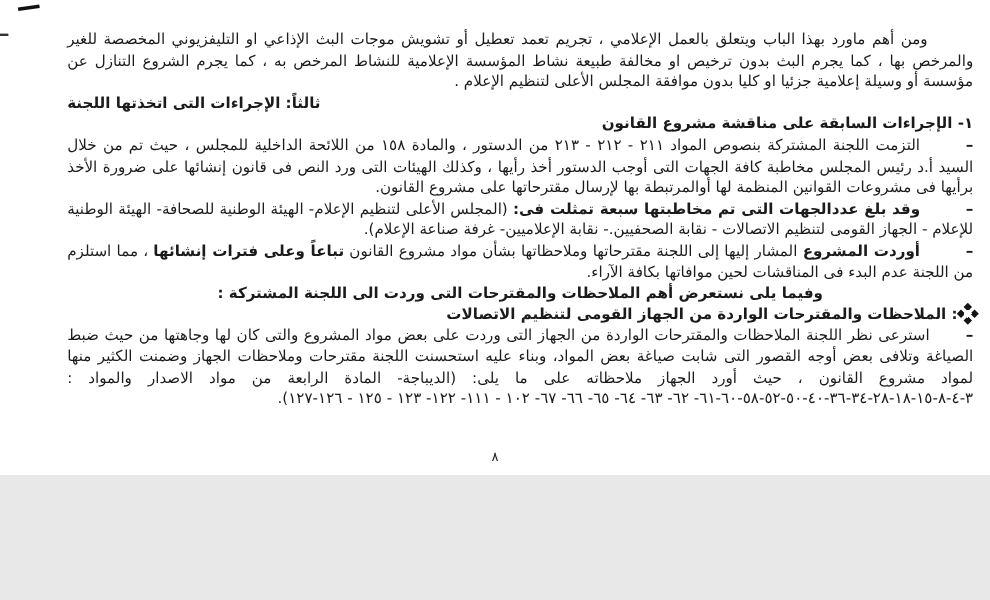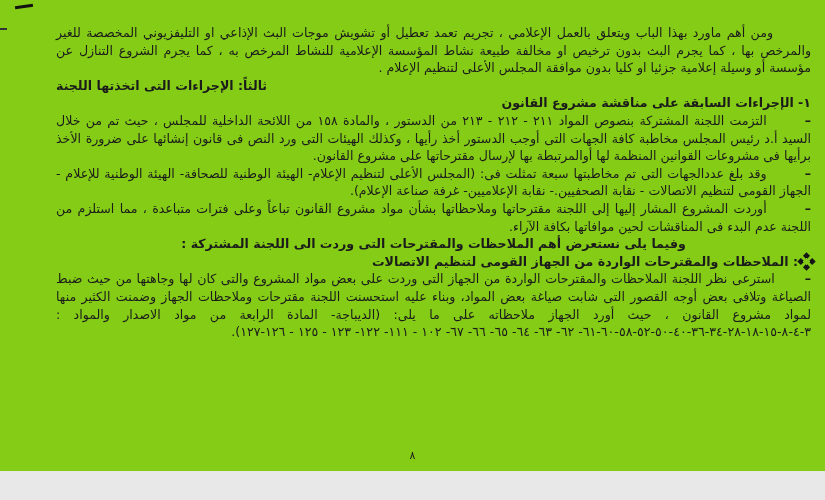--- a/index.html
+++ b/index.html
@@ -1,32 +1,32 @@
 <!DOCTYPE html>
 <html lang="ar" dir="rtl"><head>
 <meta charset="utf-8">
 <style>
   html,body{margin:0;padding:0;background:#e8e8e8;}
   .page{
     position:relative;
-    width:825px;height:471px;
+    width:825px;height:396px;
     margin:0 auto;
-    background:#84cc16;
+    background:#ffffff;
     box-sizing:border-box;
     padding:24px 14px 0 56px;
     direction:rtl;
     font-family:"DejaVu Sans",sans-serif;
     font-size:12.6px;
     line-height:17.6px;
     color:#1b1b1b;
     text-align:justify;
     overflow:hidden;
   }
   .page p{margin:0;}
-  .b{font-weight:normal;}
+  .b{font-weight:bold;}
   .para-intro{text-indent:38px;margin-bottom:5px;}
   .heading-center{text-align:left;font-weight:bold;margin:3px 0 3px;}
   .para-impl{font-weight:bold;margin-bottom:3px;}
   .subheading{font-weight:bold;margin-bottom:4px;letter-spacing:0.3px;}
   .item{margin-bottom:6px;}
   .item .dash{font-weight:bold;}
   .gap{display:inline-block;width:38px;}
   .gap-sm{display:inline-block;width:30px;}
   .review-line{text-align:center;font-weight:bold;margin:2px 28px 6px 0;}
   .bullet-heading{font-weight:bold;margin:0 10px 5px 0;}
@@ -77,21 +77,21 @@
 
   <p class="item">
     <span class="dash">–</span><span class="gap"></span><span>التزمت اللجنة المشتركة بنصوص المواد ٢١١ - ٢١٢ - ٢١٣ من الدستور ، والمادة ١٥٨ من اللائحة الداخلية للمجلس ، حيث تم من خلال السيد  أ.د رئيس المجلس مخاطبة كافة الجهات التى أوجب الدستور أخذ رأيها ، وكذلك الهيئات التى ورد النص فى قانون إنشائها على ضرورة الأخذ برأيها فى مشروعات القوانين المنظمة لها أوالمرتبطة بها لإرسال مقترحاتها على مشروع القانون.</span>
   </p>
 
   <p class="item">
     <span class="dash">–</span><span class="gap"></span><span class="b">وقد بلغ عددالجهات التى تم مخاطبتها سبعة تمثلت فى:</span><span> (المجلس الأعلى لتنظيم الإعلام- الهيئة الوطنية للصحافة- الهيئة الوطنية للإعلام - الجهاز القومى لتنظيم الاتصالات - نقابة الصحفيين.- نقابة الإعلاميين- غرفة صناعة الإعلام).</span>
   </p>
 
   <p class="item">
-    <span class="dash">–</span><span class="gap"></span><span class="b">أوردت المشروع</span><span> المشار إليها إلى اللجنة مقترحاتها وملاحظاتها بشأن مواد مشروع القانون </span><span class="b">تباعاً وعلى فترات متباعدة</span><span> ، مما استلزم من اللجنة عدم البدء فى المناقشات  لحين موافاتها بكافة الآراء.</span>
+    <span class="dash">–</span><span class="gap"></span><span class="b">أوردت المشروع</span><span> المشار إليها إلى اللجنة مقترحاتها وملاحظاتها بشأن مواد مشروع القانون </span><span class="b">تباعاً وعلى فترات إنشائها</span><span> ، مما استلزم من اللجنة عدم البدء فى المناقشات  لحين موافاتها بكافة الآراء.</span>
   </p>
 
 
   <p class="review-line">وفيما يلى نستعرض أهم الملاحظات والمقترحات التى وردت الى اللجنة المشتركة :</p>
 
   <p class="bullet-heading">
     <span class="diamond"></span><span>: الملاحظات والمقترحات الواردة من الجهاز القومى لتنظيم الاتصالات</span>
   </p>
 
   <p class="item">

